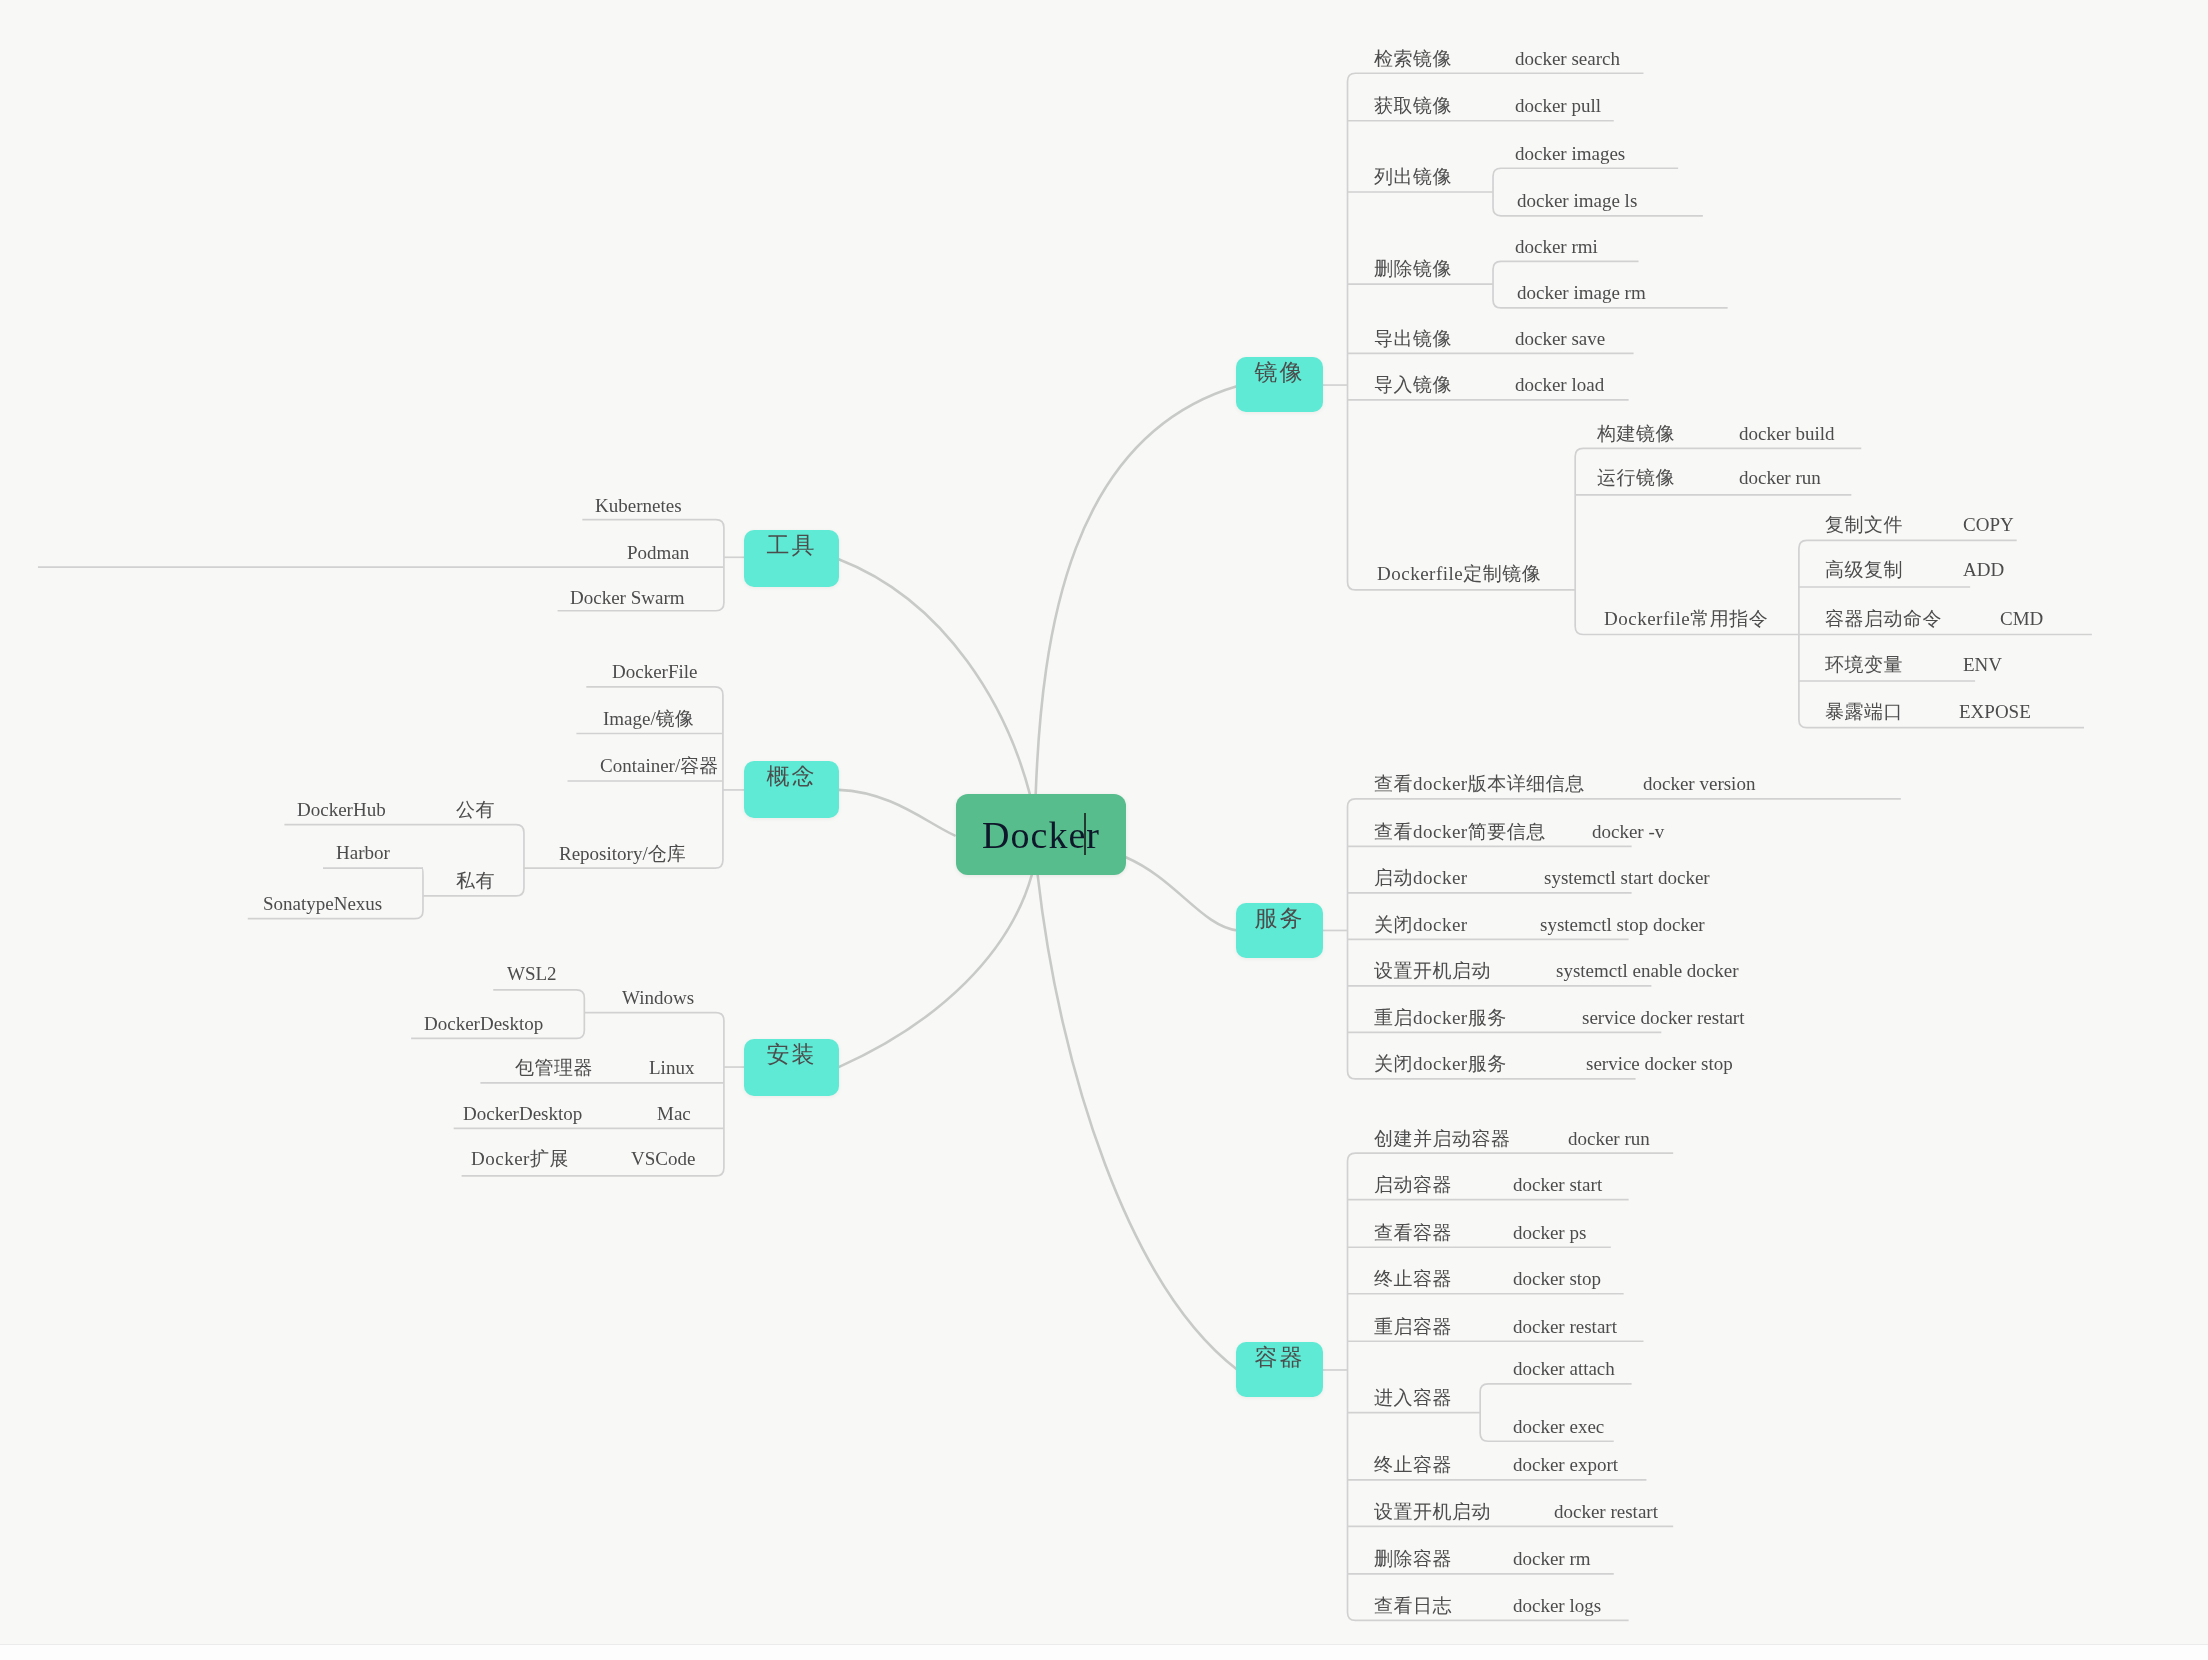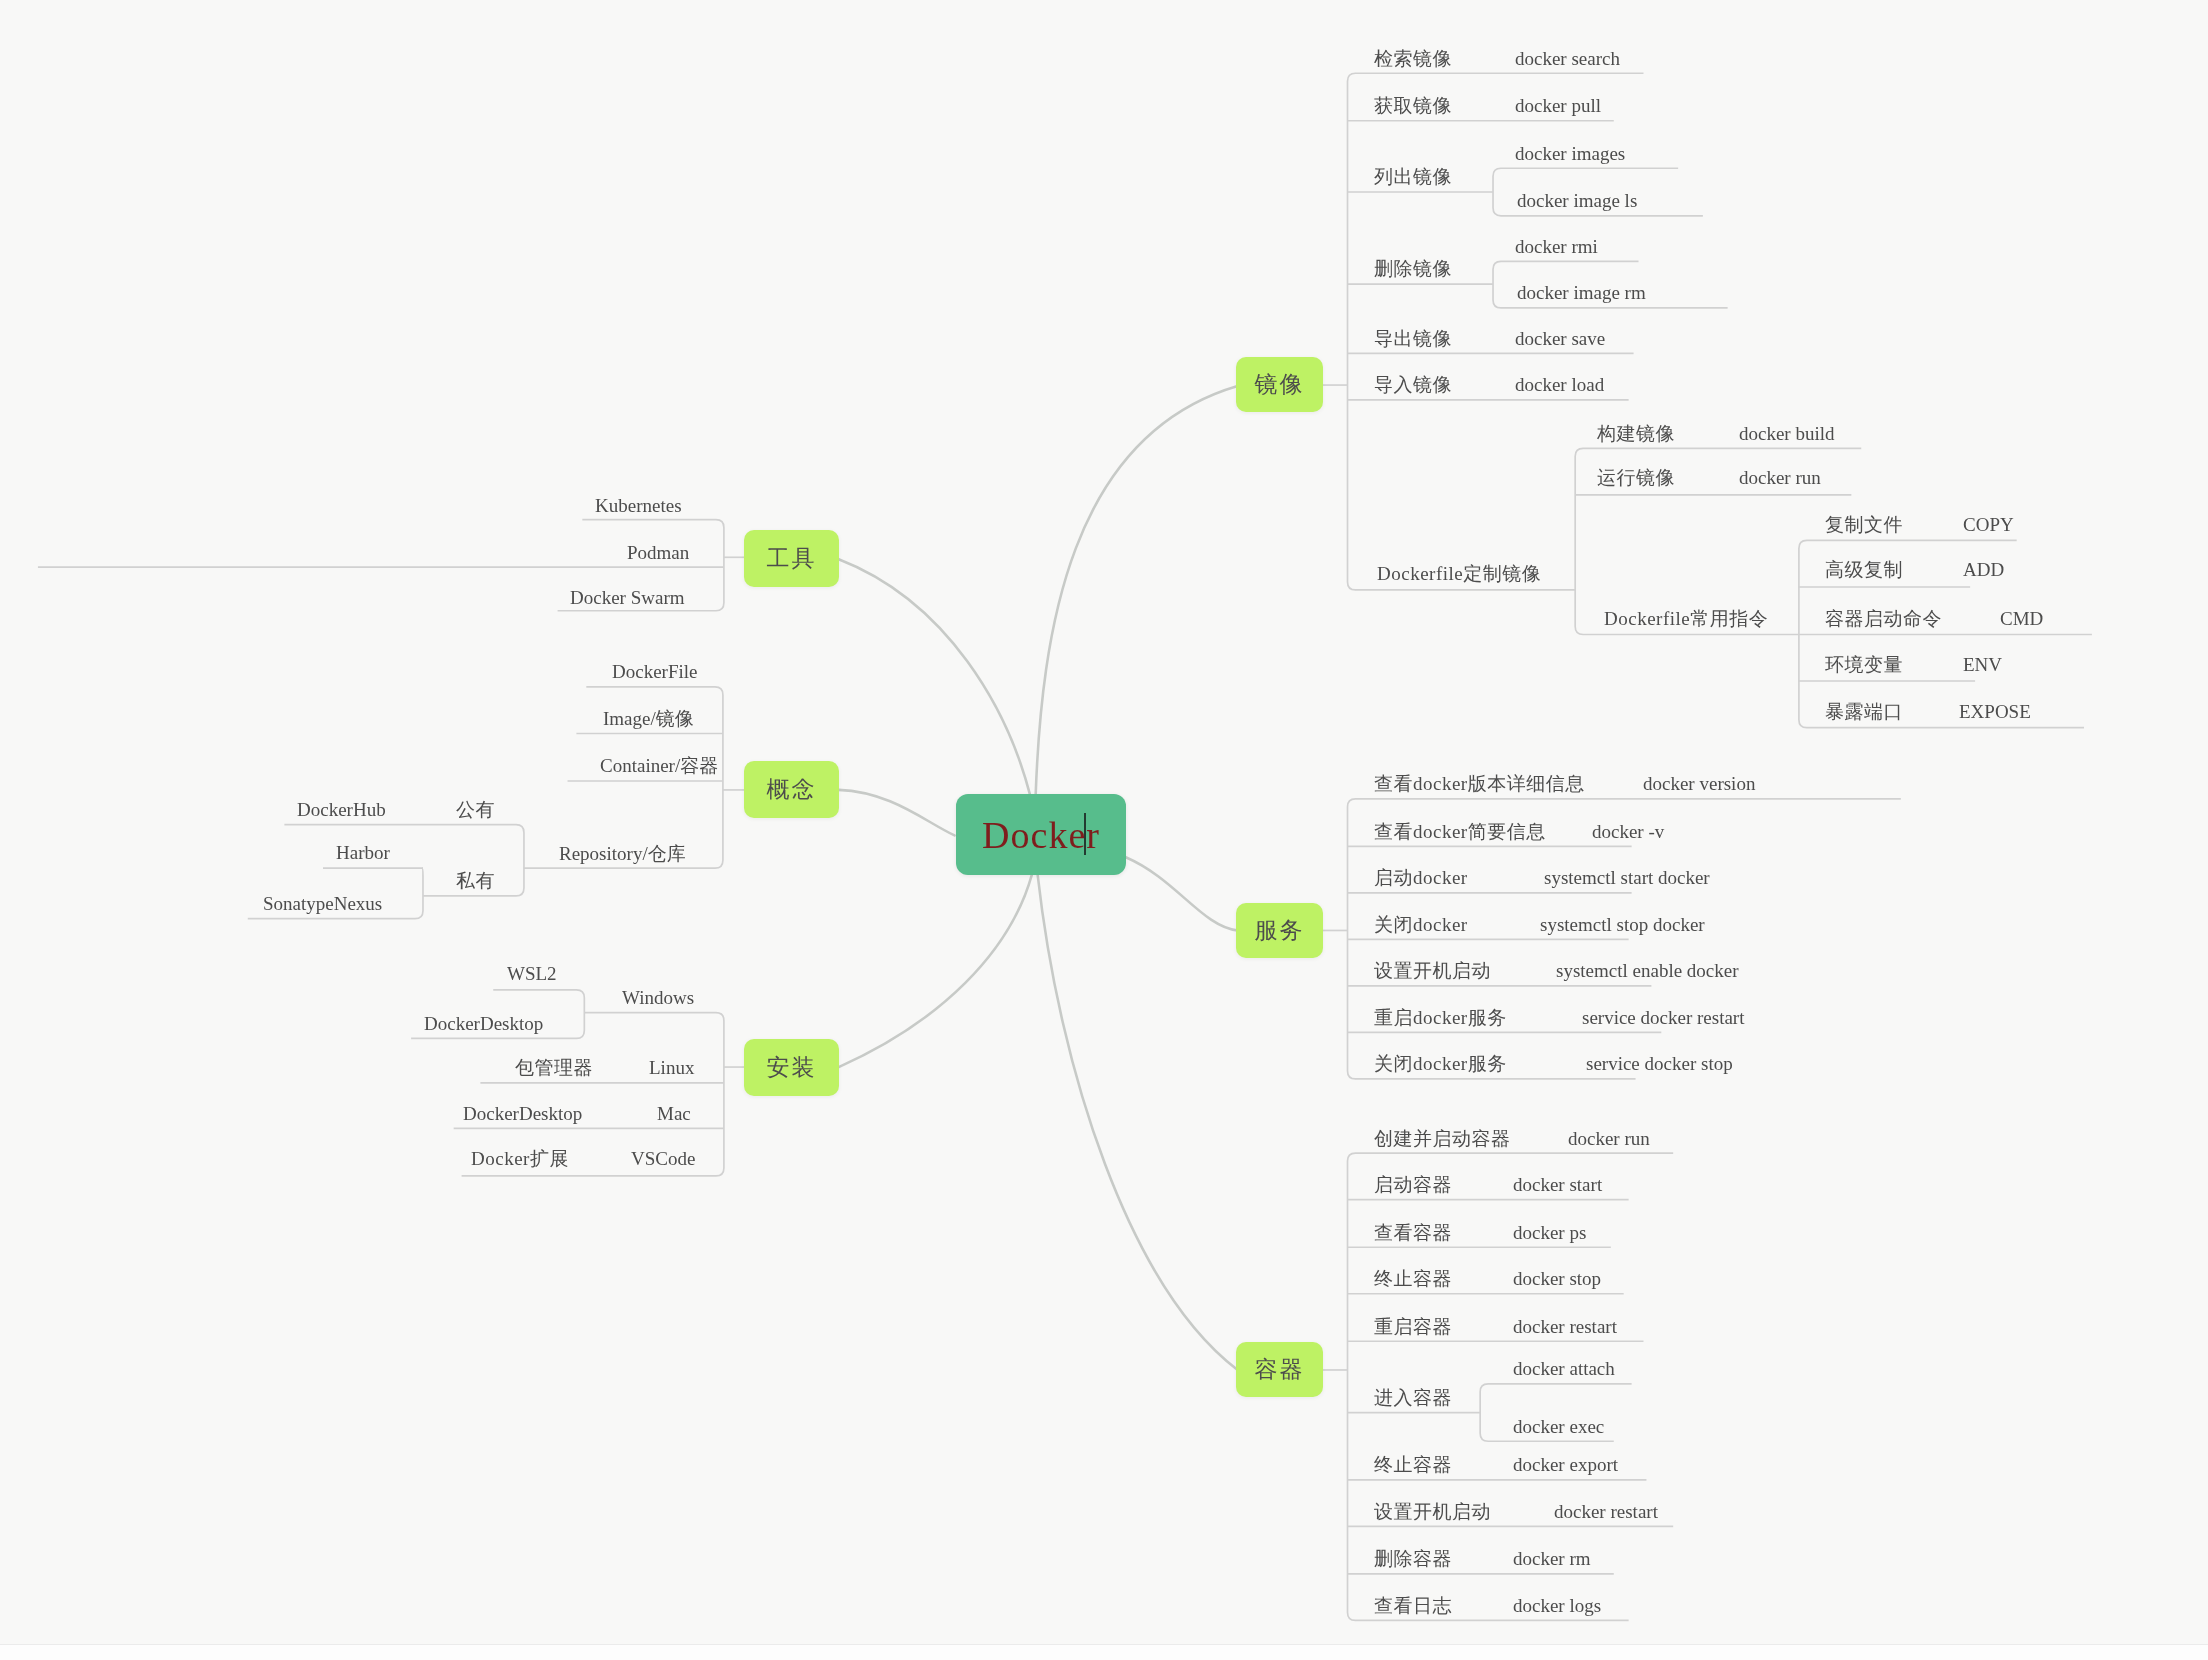--- a/index.html
+++ b/index.html
@@ -1,25 +1,25 @@
 <!DOCTYPE html>
 <html><head>
 <meta charset="utf-8">
 <style>
   html,body{margin:0;padding:0;background:#f8f8f7;}
   #canvas{position:relative;width:2209px;height:1660px;background:#f8f8f7;overflow:hidden;
           font-family:"Liberation Serif","DejaVu Serif",serif;color:#4c4c4c;}
   svg.wires{position:absolute;left:0;top:0;width:2209px;height:1660px;}
   .t{position:absolute;height:30px;line-height:30px;font-size:19px;letter-spacing:0.5px;white-space:nowrap;cursor:default;}
   .cmd{letter-spacing:0;text-align:center;}
-  .branch-box{position:absolute;background:#bef264;border-radius:10px;box-shadow:0 1px 4px rgba(0,0,0,.06);
-              display:flex;align-items:center;justify-content:center;font-size:23px;letter-spacing:2px;}
+  .branch-box{position:absolute;background:#5eead4;border-radius:10px;box-shadow:0 1px 4px rgba(0,0,0,.06);
+              display:flex;align-items:flex-start;justify-content:center;font-size:23px;letter-spacing:2px;}
   .root-box{position:absolute;left:956px;top:794px;width:170px;height:81px;background:#57bd8c;border-radius:12px;
             display:flex;align-items:center;justify-content:center;box-shadow:0 1px 4px rgba(0,0,0,.08);}
-  .root-box .label{color:#7f1d1d;font-size:38px;letter-spacing:1px;}
+  .root-box .label{color:#0f172a;font-size:38px;letter-spacing:1px;}
   .caret{position:absolute;left:1084px;top:813px;width:2px;height:42px;background:#233b31;}
   .footer-strip{position:absolute;left:0;bottom:0;width:2209px;height:15px;background:#fdfdfd;border-top:1px solid #ebebeb;}
 </style>
 </head>
 <body>
 
 <div id="canvas">
 
   <svg class="wires" viewBox="0 0 2231 1677" width="2209" height="1660">
 

